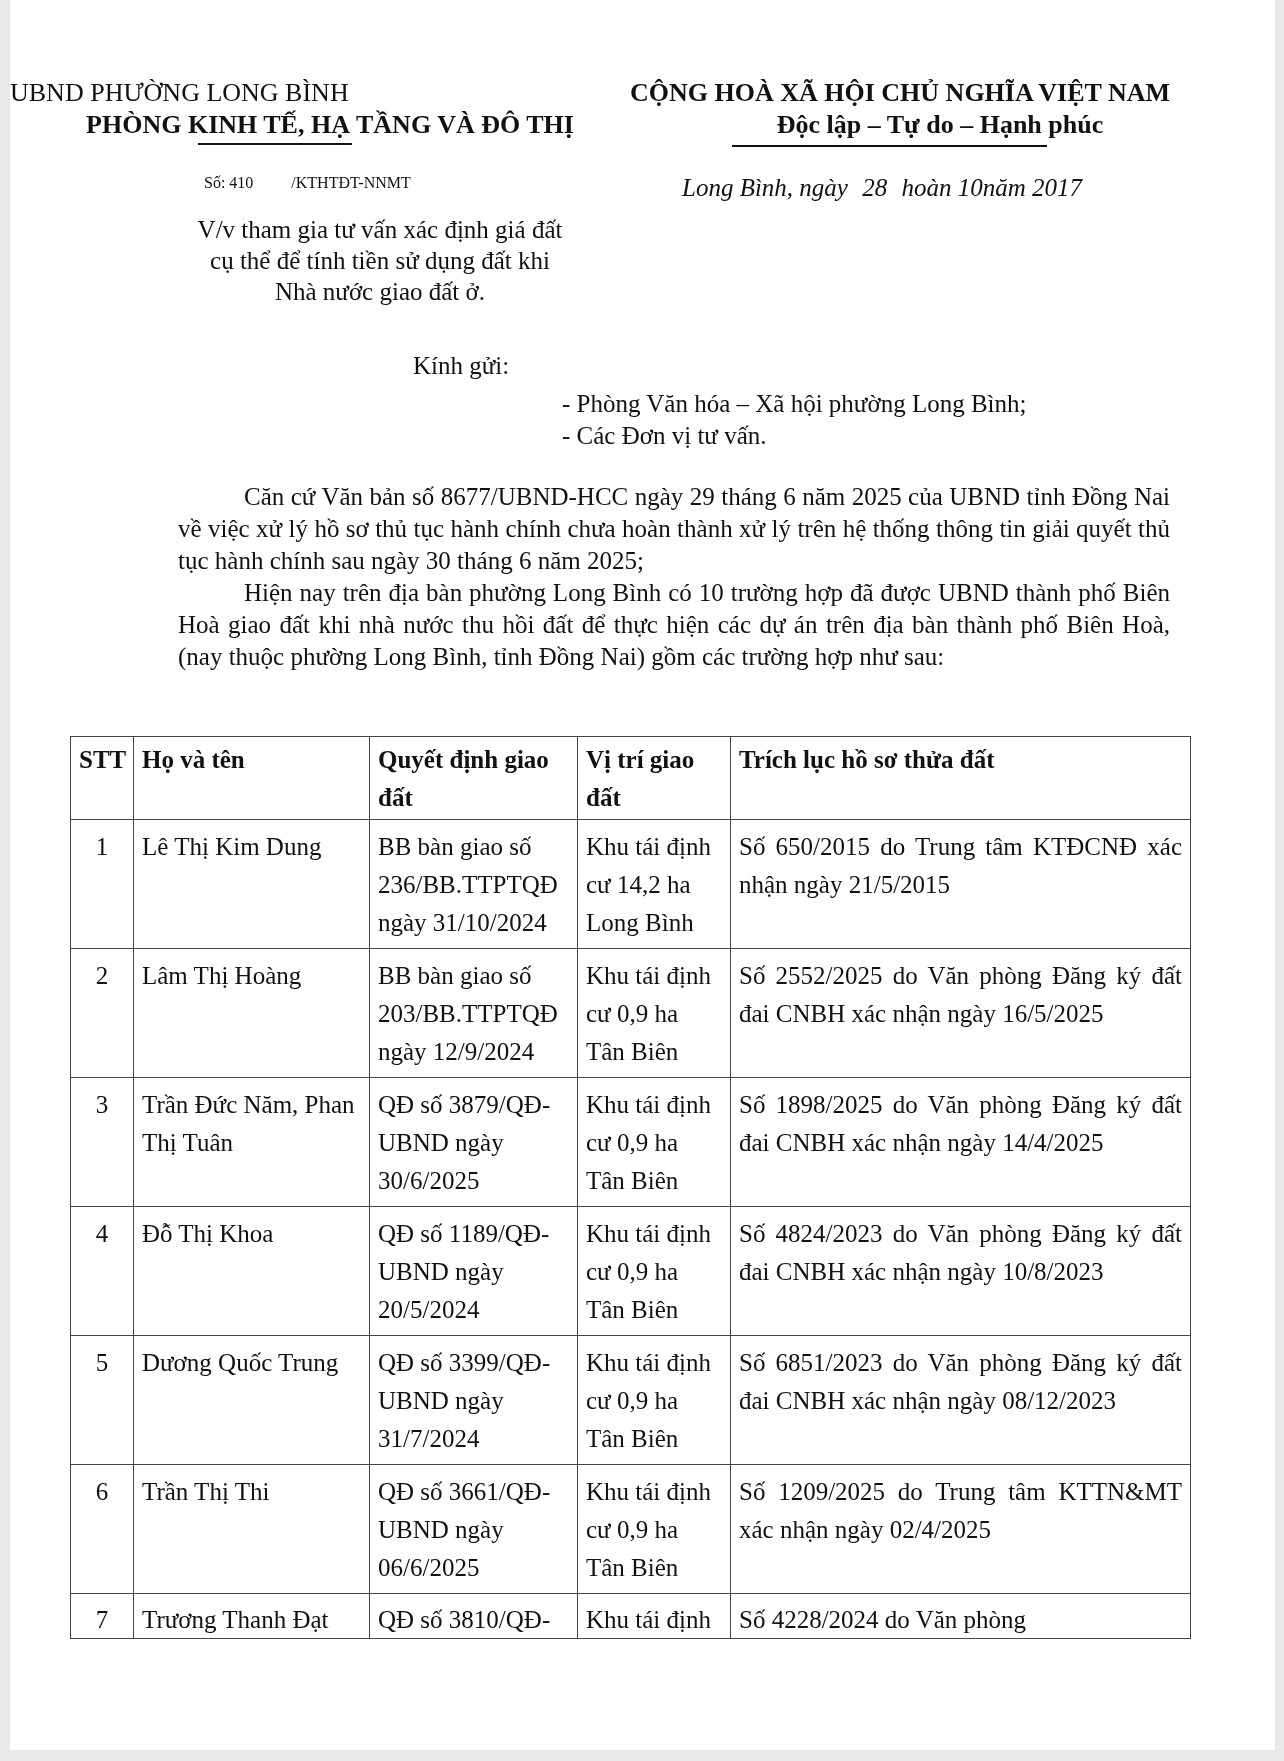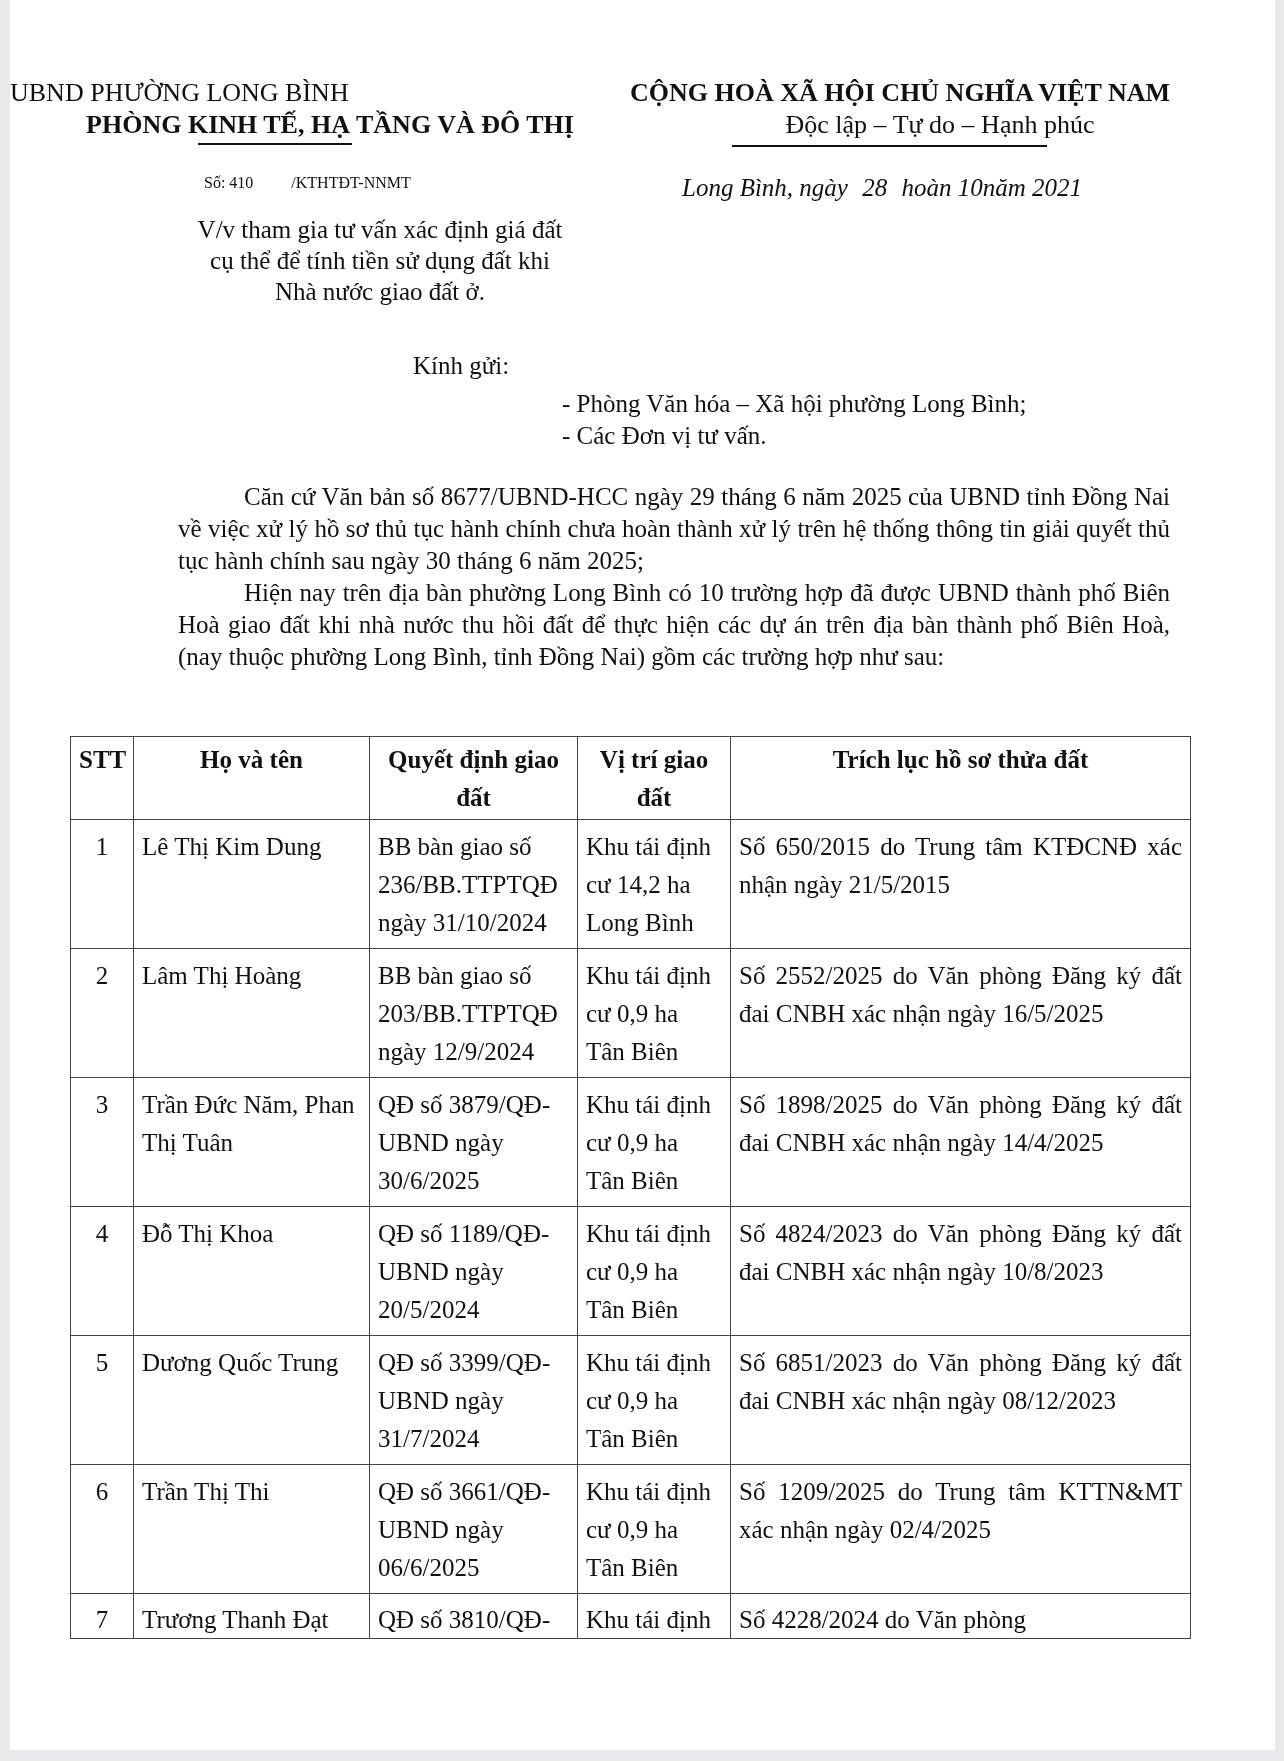--- a/index.html
+++ b/index.html
@@ -15,21 +15,21 @@
     position: absolute; left: 10px; top: 0; width: 1265px; height: 1750px;
     background: #ffffff;
   }
   .abs { position: absolute; white-space: nowrap; }
 
   .hdr-left-1 { left: 0; top: 78px; width: 640px; font-size: 26px; }
   .hdr-left-2 { left: 0; top: 110px; width: 640px; font-size: 26px; font-weight: bold; text-align: center; }
   .hdr-left-line { left: 188px; top: 143px; width: 154px; height: 2px; background: #111; }
 
   .hdr-right-1 { left: 620px; top: 78px; width: 620px; font-size: 26px; font-weight: bold; }
-  .hdr-right-2 { left: 620px; top: 110px; width: 620px; font-size: 26px; font-weight: normal; text-align: center; }
+  .hdr-right-2 { left: 620px; top: 110px; width: 620px; font-size: 26px; font-weight: bold; text-align: center; }
   .hdr-right-line { left: 722px; top: 145px; width: 315px; height: 2px; background: #111; }
 
   .so { left: 194px; top: 174px; font-size: 16px; }
   .so .ref { margin-left: 38px; }
   .date { left: 672px; top: 174px; font-size: 25px; font-style: italic; }
   .date .num { margin: 16px 8px; }
 
   .vv { left: 140px; top: 214px; width: 460px; font-size: 25px; text-align: center; line-height: 31px; white-space: normal; }
 
   .kinhgui { left: 403px; top: 352px; font-size: 25px; }
@@ -45,21 +45,21 @@
     position: absolute; left: 60px; top: 736px;
     width: 1121px; border-collapse: collapse;
     font-size: 25px; table-layout: fixed;
   }
   table.grid th, table.grid td {
     border: 1.6px solid #444;
     vertical-align: top;
     padding: 0 8px;
     line-height: 38px;
   }
-  table.grid th { font-weight: bold; text-align: center; padding-top: 4px; padding-bottom: 2px; }
+  table.grid th { font-weight: bold; text-align: left; padding-top: 4px; padding-bottom: 2px; }
   table.grid td { padding-top: 8px; padding-bottom: 6px; }
   table.grid td.stt { text-align: center; }
   table.grid td.just { text-align: justify; text-align-last: left; }
   .col-stt { width: 63px; }
   .col-name { width: 236px; }
   .col-qd { width: 208px; }
   .col-vt { width: 153px; }
   .col-tl { width: auto; }
   tr.last td { padding-bottom: 0; height: 36px; line-height: 36px; }
 </style>
@@ -77,21 +77,21 @@
   <div class="abs hdr-right-line"></div>
 
   <div class="abs so">
     <span>Số: 410</span><span class="ref">/KTHTĐT-NNMT</span>
   </div>
 
   <div class="abs date">
     <span>Long Bình, ngày</span>
     <span class="num">28</span>
     <span>hoàn</span>
-    <span>10</span><span>năm 2021</span>
+    <span>10</span><span>năm 2017</span>
   </div>
 
   <div class="abs vv">
     <div>V/v  tham gia tư vấn xác định giá đất</div>
     <div>cụ thể để tính tiền sử dụng đất khi</div>
     <div>Nhà nước giao đất ở.</div>
   </div>
 
   <div class="abs kinhgui">Kính gửi:</div>
   <div class="abs recip1">- Phòng Văn hóa – Xã hội phường Long Bình;</div>

